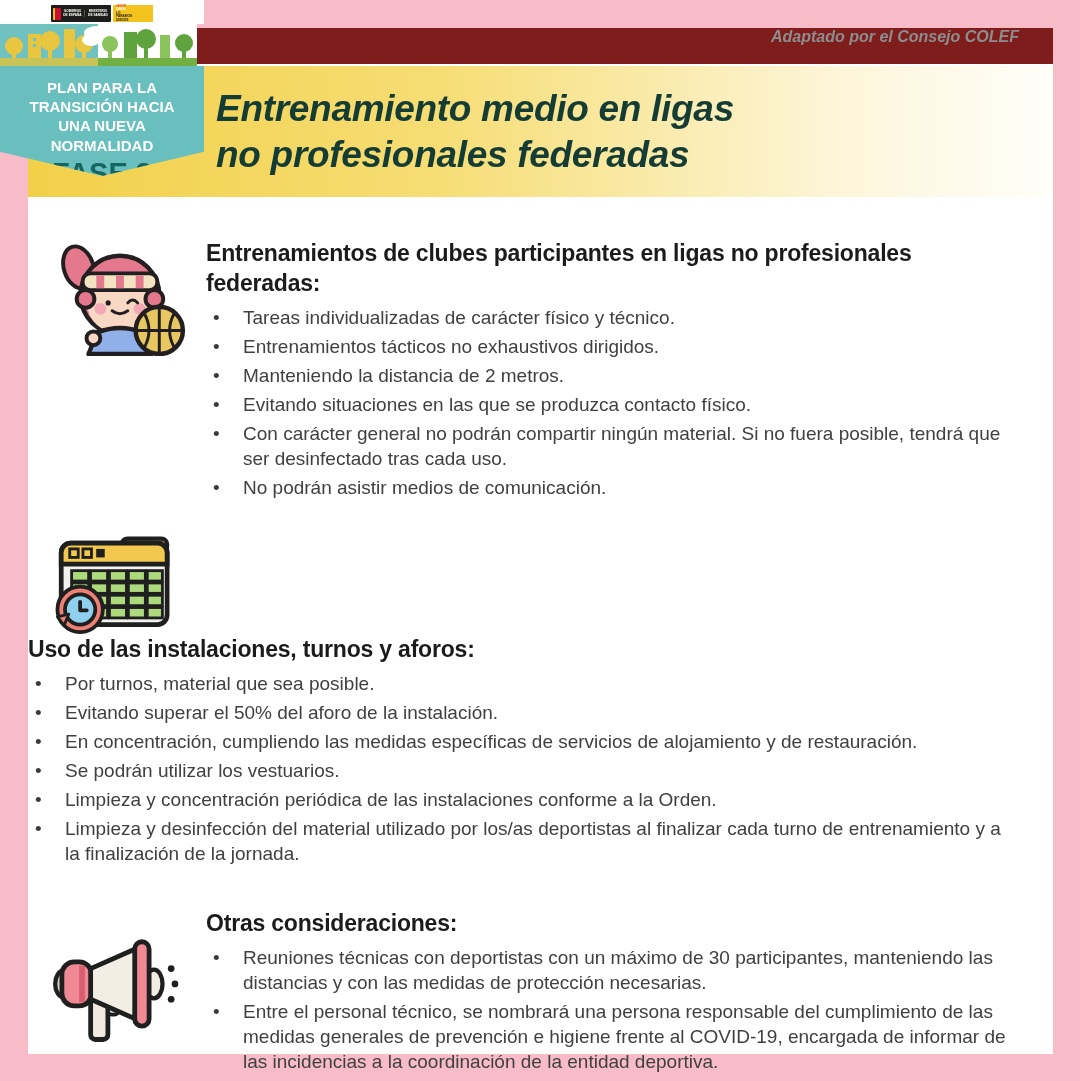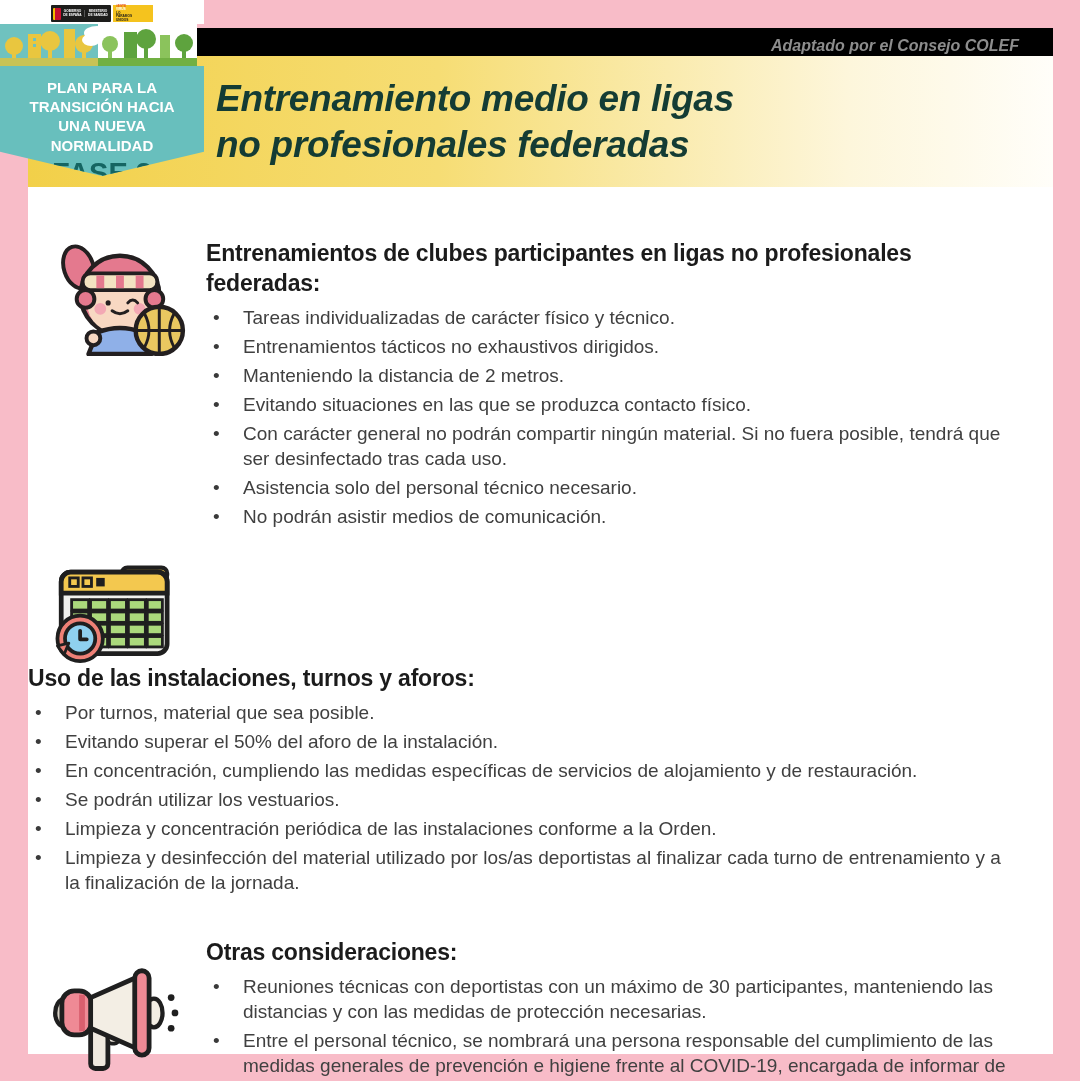--- a/index.html
+++ b/index.html
@@ -10,29 +10,29 @@
     font-family:"Liberation Sans", sans-serif;
     overflow:hidden;
   }
   .content {
     position:absolute; left:28px; top:28px; right:27px; bottom:27px;
     background:#ffffff;
   }
   
   .topbar {
     position:absolute; top:0; left:0; right:0; height:36px;
-    display:flex; align-items:center; justify-content:flex-end;
-    padding-right:34px; background:#000000;
+    display:flex; justify-content:flex-end;
+    padding-right:34px; background:#7f1d1d;
   }
   .attribution {
     color:#8d8d8d; font-size:16px; font-weight:bold; font-style:italic;
   }
   
   .banner {
-    position:absolute; top:28px; left:0; right:0; height:131px;
+    position:absolute; top:38px; left:0; right:0; height:131px;
     background:linear-gradient(90deg, #f2d049 0%, #f6dd74 40%, #fdf6db 80%, #fffef9 100%);
     display:flex; flex-direction:column; justify-content:center;
     padding-left:188px;
   }
   .title-line {
     color:#143c34; font-size:37px; font-weight:bold; font-style:italic;
     line-height:1.22; letter-spacing:-0.3px;
   }
   
   .corner {
@@ -148,21 +148,20 @@
         </svg>
       </div>
       <div class="text-cell">
         <h2 class="sec-heading">Entrenamientos de clubes participantes en ligas no profesionales federadas:</h2>
         <ul class="bullets">
           <li>Tareas individualizadas de carácter físico y técnico.</li>
           <li>Entrenamientos tácticos no exhaustivos dirigidos.</li>
           <li>Manteniendo la distancia de 2 metros.</li>
           <li>Evitando situaciones en las que se produzca contacto físico.</li>
           <li>Con carácter general no podrán compartir ningún material. Si no fuera posible, tendrá que ser desinfectado tras cada uso.</li>
-          <li>Asistencia solo del personal técnico necesario.</li>
           <li>No podrán asistir medios de comunicación.</li>
         </ul>
       </div>
     </div>
 
     <div class="section s2">
       <div class="icon-cell">
         <svg width="126" height="104" viewBox="0 0 130 110">
           <rect x="70" y="9" width="48" height="14" rx="6" fill="#f3c84f" stroke="#1f1f1f" stroke-width="4.5"></rect>
           <rect x="6" y="14" width="112" height="86" rx="10" fill="#f1f1ee" stroke="#1f1f1f" stroke-width="5"></rect>

